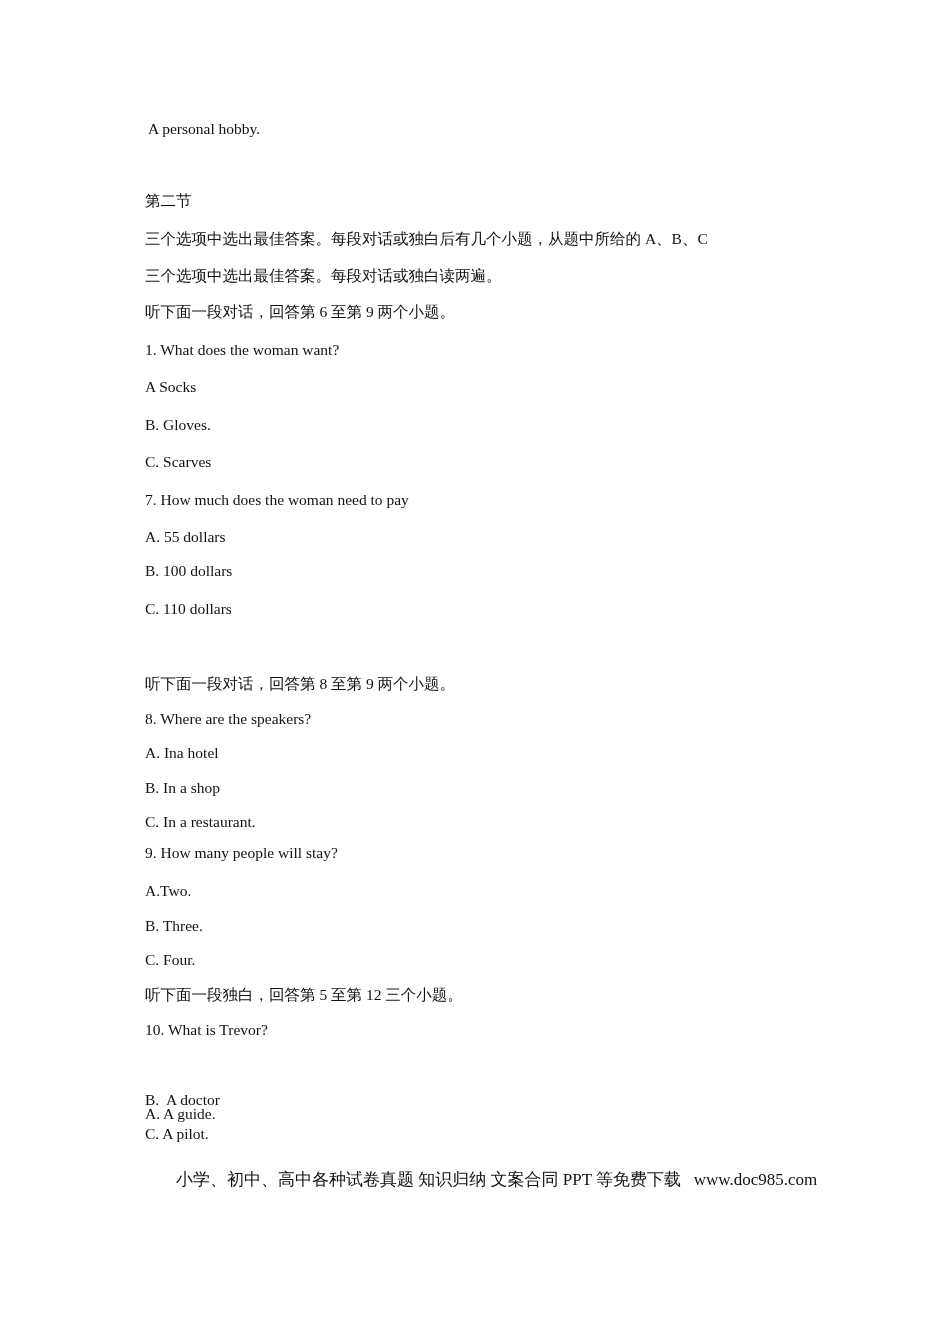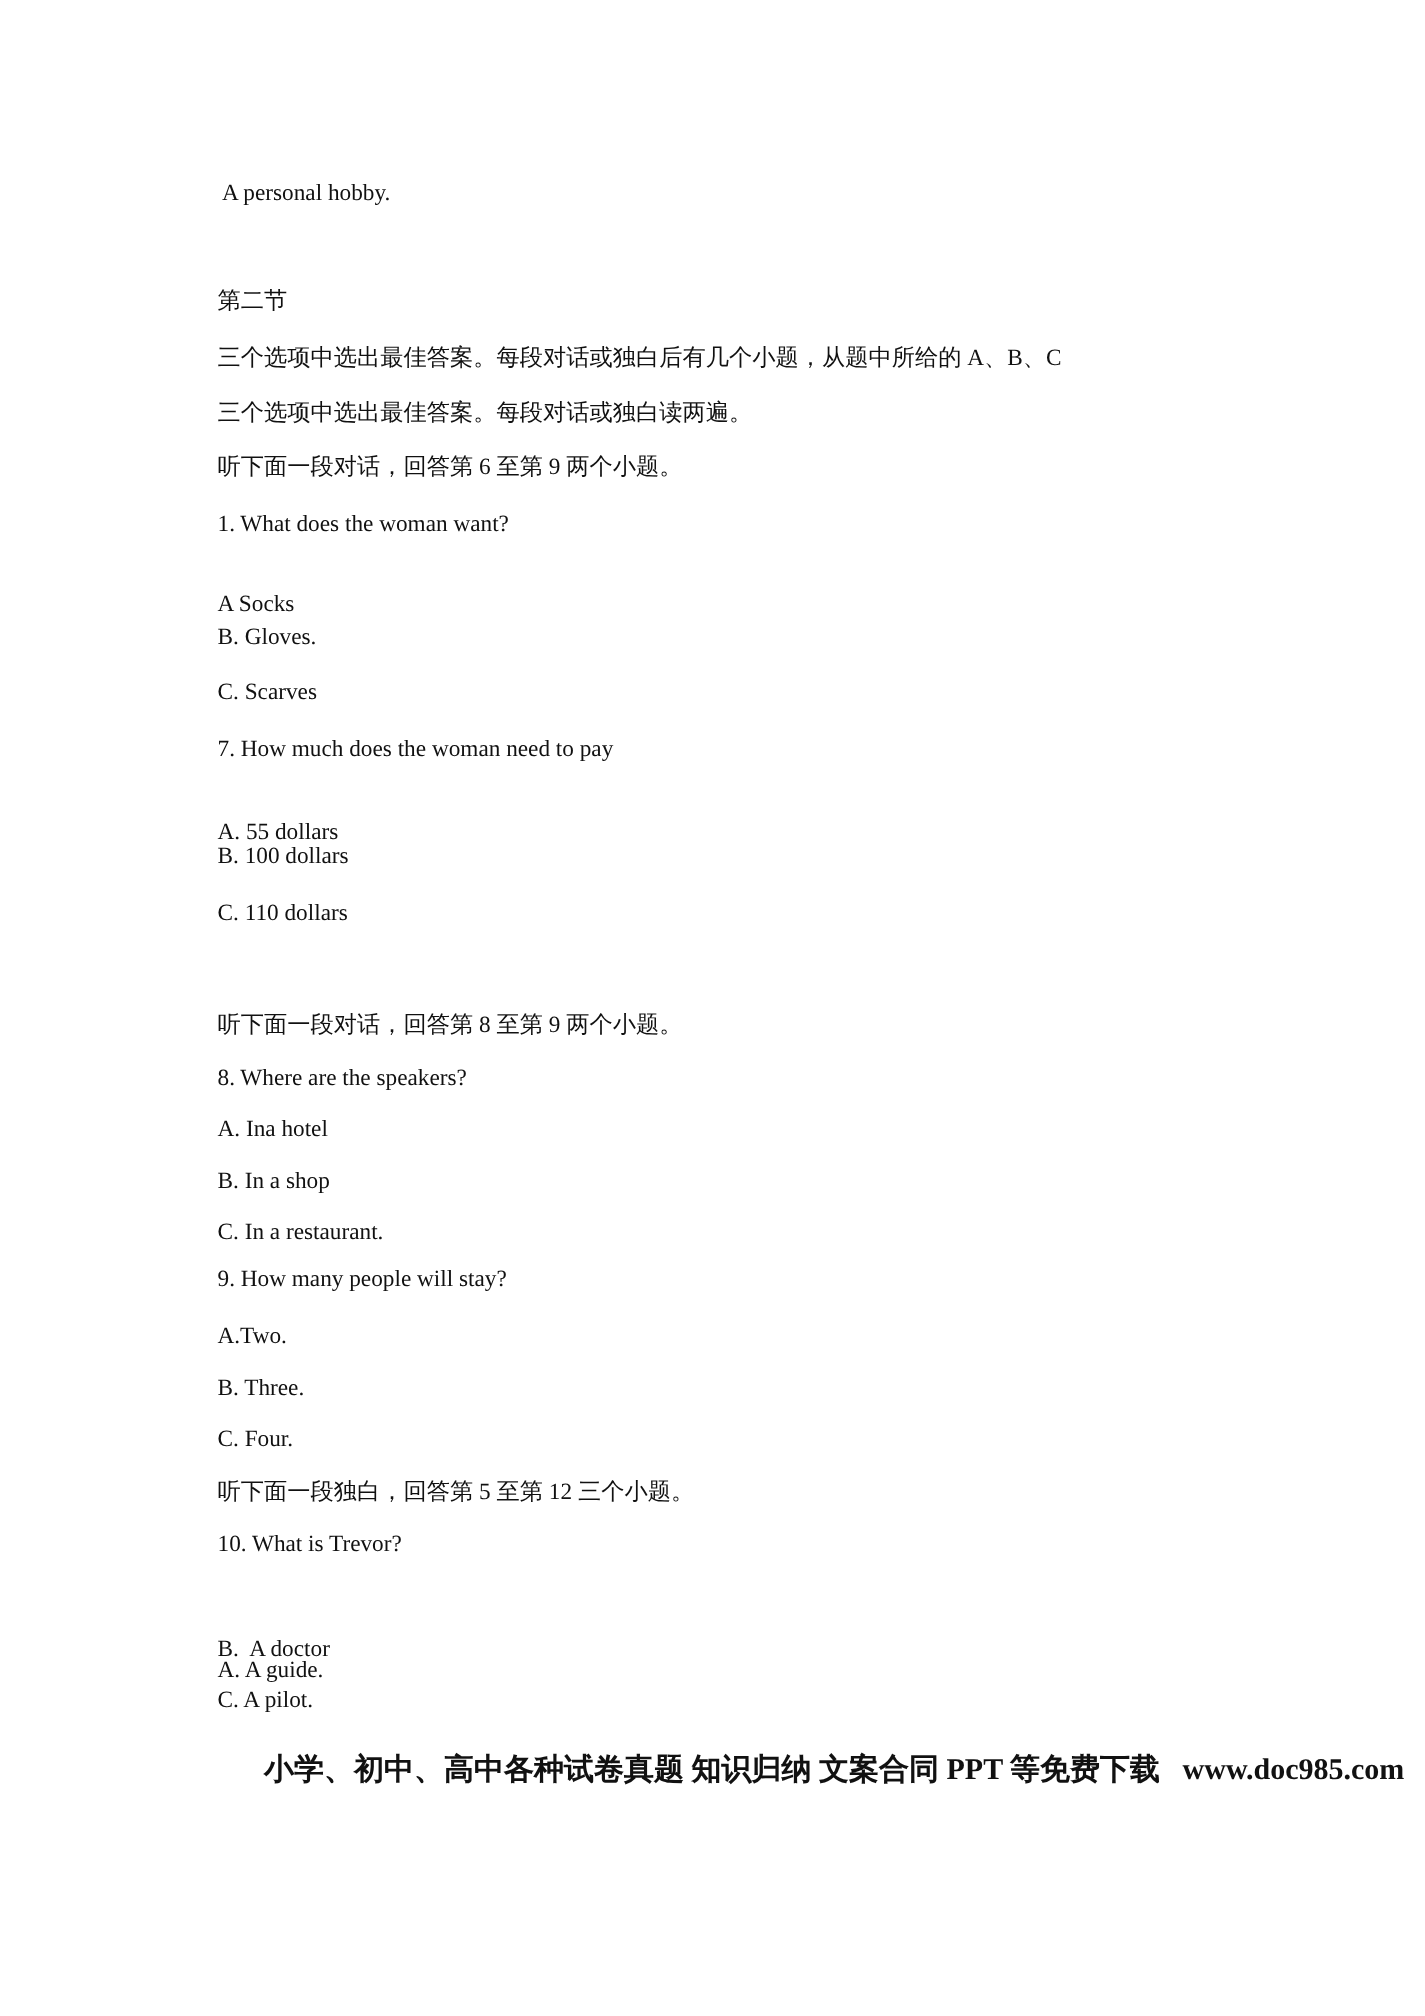--- a/index.html
+++ b/index.html
@@ -20,42 +20,41 @@
       position: absolute;
       left: 145px;
       white-space: pre;
       line-height: 20px;
     }
     .footer {
       position: absolute;
       left: 176px;
       top: 1170px;
       white-space: pre;
-      font-size: 20px;
+      font-size: 17px;
       line-height: 20px;
-      font-weight: bold;
     }
   </style>
 </head>
 <body>
 
 <div>
   <div class="line" style="top:119px"> A personal hobby.</div>
   <div class="line" style="top:191px">第二节</div>
   <div class="line" style="top:229px">三个选项中选出最佳答案。每段对话或独白后有几个小题，从题中所给的 A、B、C</div>
   <div class="line" style="top:266px">三个选项中选出最佳答案。每段对话或独白读两遍。</div>
   <div class="line" style="top:302px">听下面一段对话，回答第 6 至第 9 两个小题。</div>
 
   <div class="line" style="top:340px">1. What does the woman want?</div>
-  <div class="line" style="top:393px">A Socks</div>
+  <div class="line" style="top:377px">A Socks</div>
   <div class="line" style="top:415px">B. Gloves.</div>
   <div class="line" style="top:452px">C. Scarves</div>
 
   <div class="line" style="top:490px">7. How much does the woman need to pay</div>
-  <div class="line" style="top:545px">A. 55 dollars</div>
+  <div class="line" style="top:527px">A. 55 dollars</div>
   <div class="line" style="top:561px">B. 100 dollars</div>
   <div class="line" style="top:599px">C. 110 dollars</div>
 
   <div class="line" style="top:674px">听下面一段对话，回答第 8 至第 9 两个小题。</div>
 
   <div class="line" style="top:709px">8. Where are the speakers?</div>
   <div class="line" style="top:743px">A. Ina hotel</div>
   <div class="line" style="top:778px">B. In a shop</div>
   <div class="line" style="top:812px">C. In a restaurant.</div>
 

